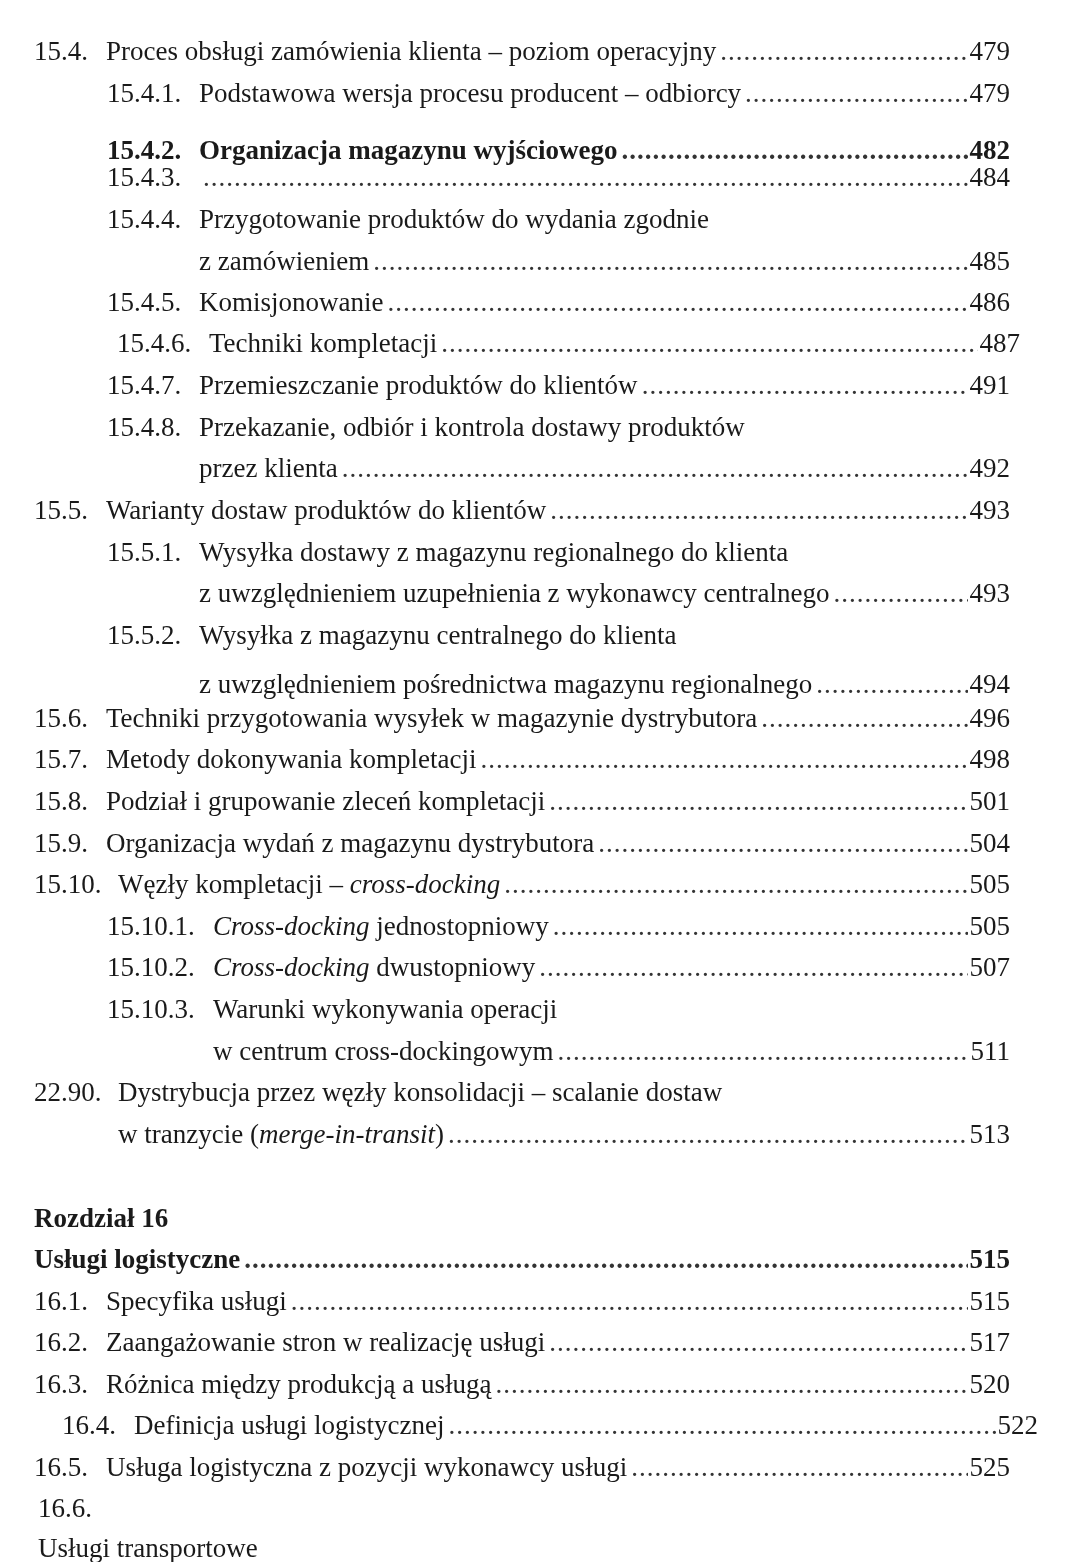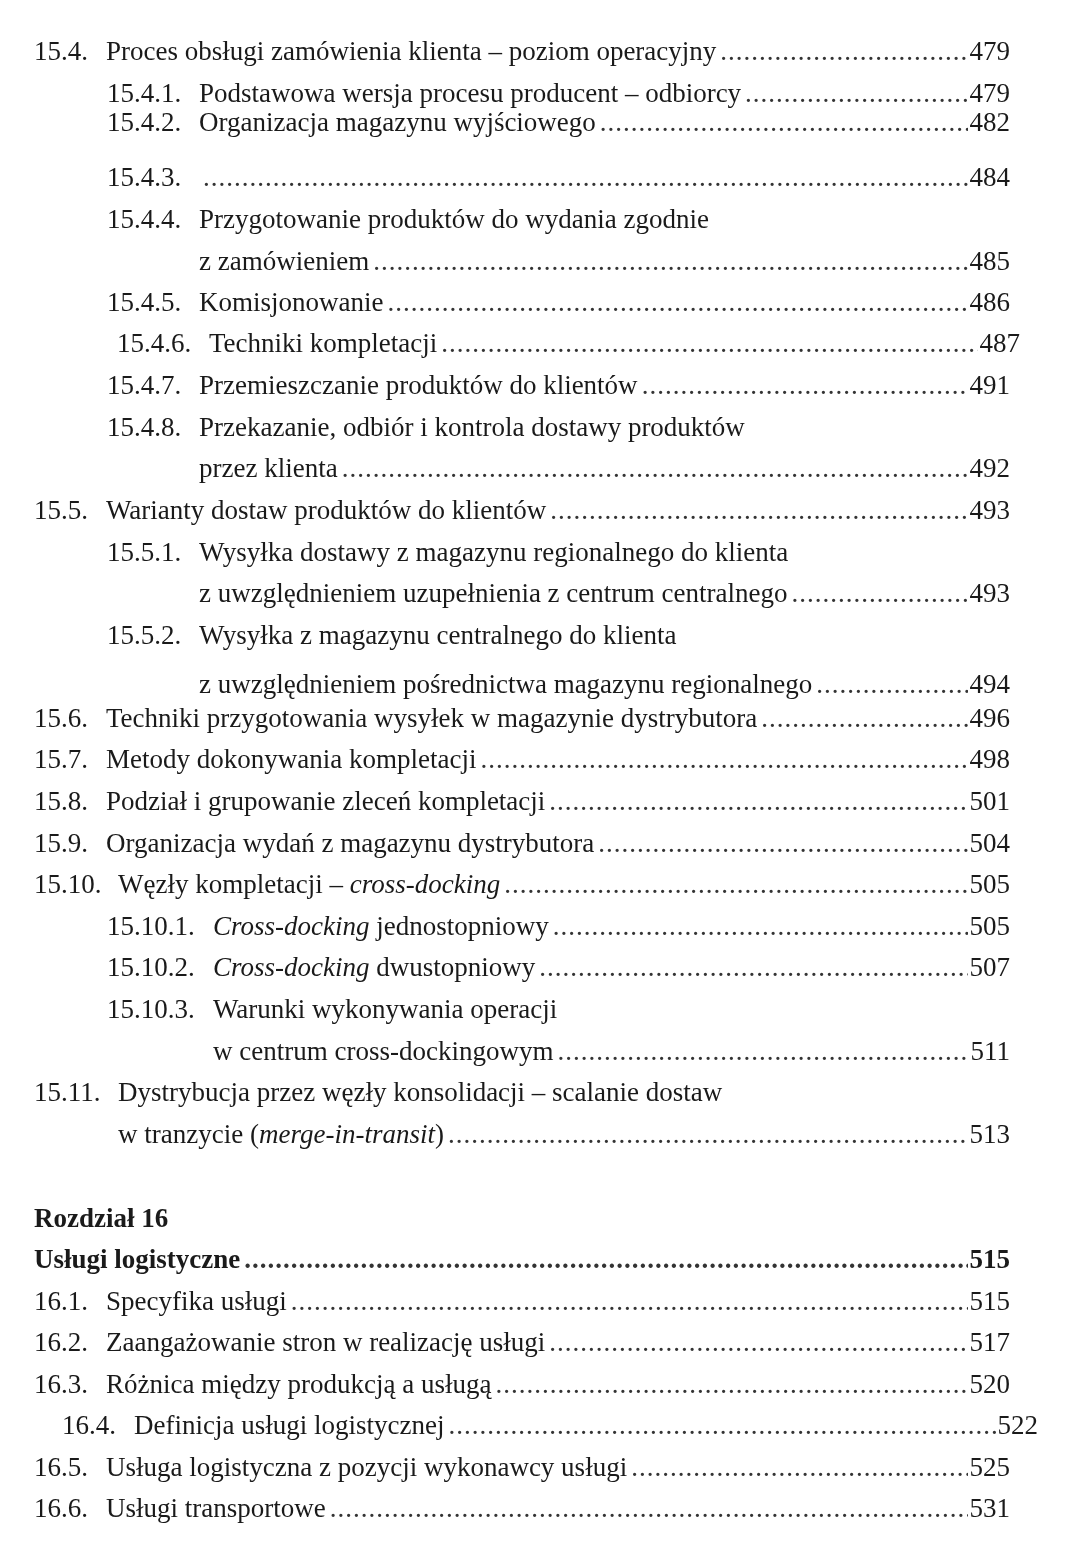--- a/index.html
+++ b/index.html
@@ -39,21 +39,21 @@
     <span class="page">479</span>
   </div>
 
   <div class="row" style="top:73px;left:107px;width:903px;">
     <span class="num" style="width:92px">15.4.1.</span>
     <span class="title">Podstawowa wersja procesu producent – odbiorcy</span>
     <span class="leader"></span>
     <span class="page">479</span>
   </div>
 
-  <div class="row" style="top:102px;left:107px;width:903px;">
+  <div class="row" style="top:130px;left:107px;width:903px;font-weight:bold;">
     <span class="num" style="width:92px">15.4.2.</span>
     <span class="title">Organizacja magazynu wyjściowego</span>
     <span class="leader"></span>
     <span class="page">482</span>
   </div>
 
   <div class="row" style="top:157px;left:107px;width:903px;">
     <span class="num" style="width:92px">15.4.3.</span>
     <span class="leader"></span>
     <span class="page">484</span>
@@ -105,21 +105,21 @@
     <span class="title">Warianty dostaw produktów do klientów</span>
     <span class="leader"></span>
     <span class="page">493</span>
   </div>
 
   <div class="row" style="top:532px;left:107px;width:903px;">
     <span class="num" style="width:92px">15.5.1.</span>
     <span class="title">Wysyłka dostawy z magazynu regionalnego do klienta</span>
   </div>
   <div class="row" style="top:573px;left:199px;width:811px;">
-    <span class="title">z uwzględnieniem uzupełnienia z centrum centralnego</span>
+    <span class="title">z uwzględnieniem uzupełnienia z wykonawcy centralnego</span>
     <span class="leader"></span>
     <span class="page">493</span>
   </div>
 
   <div class="row" style="top:615px;left:107px;width:903px;">
     <span class="num" style="width:92px">15.5.2.</span>
     <span class="title">Wysyłka z magazynu centralnego do klienta</span>
   </div>
   <div class="row" style="top:656px;left:199px;width:811px;margin-top:8px;">
     <span class="title">z uwzględnieniem pośrednictwa magazynu regionalnego</span>
@@ -180,21 +180,21 @@
     <span class="num" style="width:106px">15.10.3.</span>
     <span class="title">Warunki wykonywania operacji</span>
   </div>
   <div class="row" style="top:1031px;left:213px;width:797px;">
     <span class="title">w centrum cross-dockingowym</span>
     <span class="leader"></span>
     <span class="page">511</span>
   </div>
 
   <div class="row" style="top:1072px;left:34px;width:976px;">
-    <span class="num" style="width:84px">15.11.</span>
+    <span class="num" style="width:84px">22.90.</span>
     <span class="title">Dystrybucja przez węzły konsolidacji – scalanie dostaw</span>
   </div>
   <div class="row" style="top:1114px;left:118px;width:892px;">
     <span class="title"><span>w tranzycie (</span><i>merge-in-transit</i><span>)</span></span>
     <span class="leader"></span>
     <span class="page">513</span>
   </div>
 
   <div class="row bold" style="top:1198px;left:34px;width:976px;">
     <span class="title">Rozdział 16</span>
@@ -228,19 +228,19 @@
     <span class="title">Definicja usługi logistycznej</span>
     <span class="leader"></span>
     <span class="page">522</span>
   </div>
   <div class="row" style="top:1447px;left:34px;width:976px;">
     <span class="num" style="width:72px">16.5.</span>
     <span class="title">Usługa logistyczna z pozycji wykonawcy usługi</span>
     <span class="leader"></span>
     <span class="page">525</span>
   </div>
-  <div class="row" style="top:1488px;left:34px;width:976px;">
+  <div class="row" style="top:1488px;left:34px;width:976px;flex-direction:column;">
     <span class="num" style="width:72px">16.6.</span>
     <span class="title">Usługi transportowe</span>
     <span class="leader"></span>
     <span class="page">531</span>
   </div>
 </div>
 
 </body></html>

